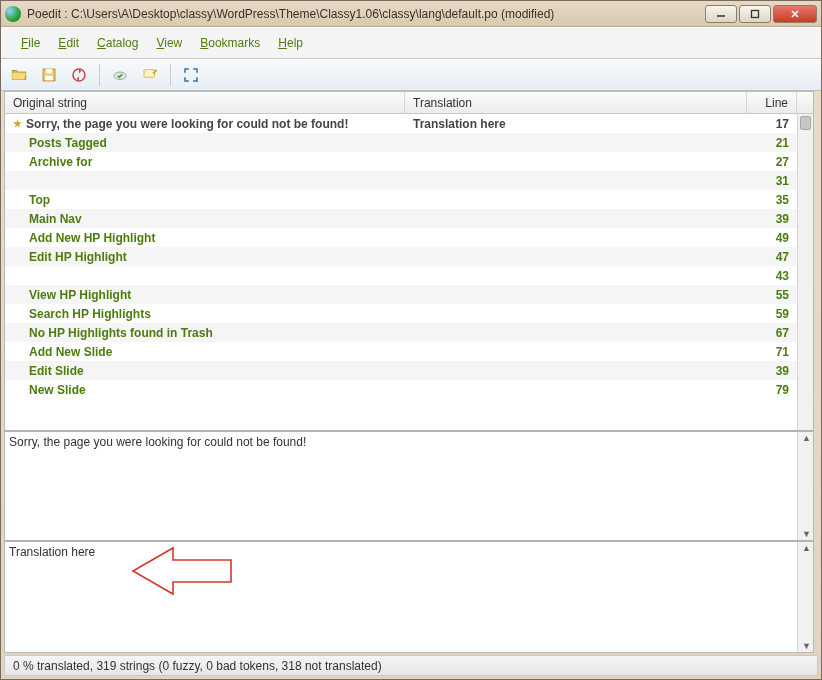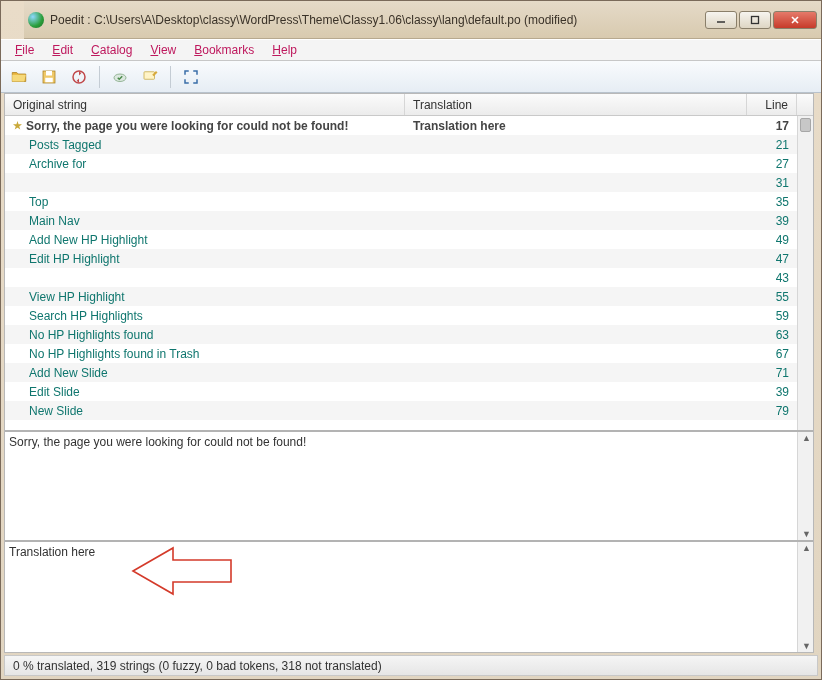--- a/index.html
+++ b/index.html
@@ -11,50 +11,49 @@
     height: 680px;
     overflow: hidden;
     border: 1px solid #7a6a5a;
   }
   .window {
     width: 100%; height: 100%;
     display: flex; flex-direction: column;
     background: linear-gradient(#e9dcc8,#e1d5c1);
   }
   .titlebar {
-    height: 38px;
+    height: 26px;
     background: linear-gradient(#e5dac8,#d8caaf);
     border-bottom: 1px solid #b7a98f;
     display: flex; align-items: center;
     padding: 0 4px;
     color: #3a3228;
     font-size: 12px;
     position: relative;
-    margin-left: 23px;
   }
   .titlebar .appicon {
     width:16px;height:16px;border-radius:50%;
     background: radial-gradient(circle at 30% 30%, #8fd8ff, #2a9e3a 60%, #1a6e2a);
     margin-right: 6px;
     flex-shrink:0;
   }
   .titlebar .title-text { white-space: nowrap; overflow:hidden; text-overflow:ellipsis; flex:1;}
   .win-controls {
     display:flex; gap:2px; margin-left:auto;
   }
   .win-btn {
     width:32px;height:18px;border:1px solid #8a7f6a;border-radius:3px;
     background:linear-gradient(#f6f4ef,#ded6c4);
     display:flex;align-items:center;justify-content:center;
     font-size:11px;color:#333;
   }
   .win-btn.close { background:linear-gradient(#e57a6a,#c73a2a); width:44px; color:#fff; font-weight:bold;}
   .menubar {
-    height:22px;background:#f4f4f4;border-top:1px solid #fff;border-bottom:1px solid #c7c7c7;
-    display:flex;align-items:center;padding:0 6px;gap:2px;color:#be185d;
+    height:32px;background:#f4f4f4;border-top:1px solid #fff;border-bottom:1px solid #c7c7c7;
+    display:flex;align-items:center;padding:0 12px;gap:2px;color:#4d7c0f;
   }
   .menu-item{ padding:2px 8px;cursor:default;}
   .toolbar{
     height:32px;background:linear-gradient(#f9fbfd,#e6edf4);border-bottom:1px solid #b8c2cc;
     display:flex;align-items:center;padding:0 6px;gap:6px;
   }
   .tool-btn{width:24px;height:24px;border:1px solid transparent;border-radius:3px;display:flex;align-items:center;justify-content:center;}
   .tool-btn svg{width:18px;height:18px;}
   .tool-sep{width:1px;height:22px;background:#c4ccd4;margin:0 2px;}
   .content{
@@ -66,21 +65,21 @@
   .tbl-head{
     height:22px;background:linear-gradient(#fbfbfb,#ececec);
     border-bottom:1px solid #c9c9c9;display:flex;align-items:center;color:#333;
   }
   .col{padding:0 8px;border-right:1px solid #d6d6d6;height:100%;display:flex;align-items:center;}
   .col.orig{flex:0 0 400px;}
   .col.trans{flex:1;}
   .col.line{flex:0 0 50px;justify-content:flex-end;}
   .col.scroll{flex:0 0 16px;border-right:none;}
   .rows{flex:1;overflow:hidden;position:relative;}
-  .row{display:flex;align-items:center;height:19px;color:#0f766e;font-weight:400;font-size:12px;}
+  .row{display:flex;align-items:center;height:19px;color:#4d7c0f;font-weight:700;font-size:12px;}
   .row .c{padding:0 8px;}
   .row .c.orig{flex:0 0 400px;display:flex;align-items:center;gap:4px;}
   .row .c.trans{flex:1;}
   .row .c.line{flex:0 0 50px;text-align:right;justify-content:flex-end;display:flex;}
   .row .c.scroll{flex:0 0 16px;}
   .row:nth-child(odd){background:#fff;}
   .row:nth-child(even){background:#f5f5f5;}
   .row.first{color:#454545;font-weight:600;}
   .scrollbar{
     position:absolute;right:0;top:0;bottom:0;width:16px;background:#f1f1f1;border-left:1px solid #d6d6d6;
@@ -277,29 +276,20 @@
               <span style="width: 12px; display: inline-block;"></span>
               <span>Search HP Highlights</span>
             </div>
             <div class="c trans"></div>
             <div class="c line">59</div>
             <div class="c scroll"></div>
           </div>
           <div class="row">
             <div class="c orig">
               <span style="width: 12px; display: inline-block;"></span>
-              <span>No HP Highlights found</span>
-            </div>
-            <div class="c trans"></div>
-            <div class="c line">63</div>
-            <div class="c scroll"></div>
-          </div>
-          <div class="row">
-            <div class="c orig">
-              <span style="width: 12px; display: inline-block;"></span>
               <span>No HP Highlights found in Trash</span>
             </div>
             <div class="c trans"></div>
             <div class="c line">67</div>
             <div class="c scroll"></div>
           </div>
           <div class="row">
             <div class="c orig">
               <span style="width: 12px; display: inline-block;"></span>
               <span>Add New Slide</span>

